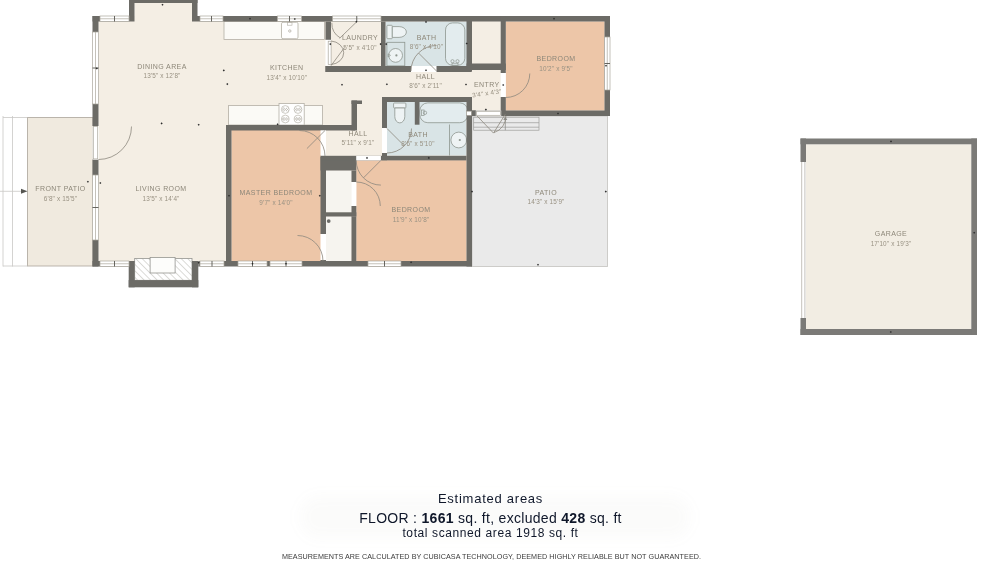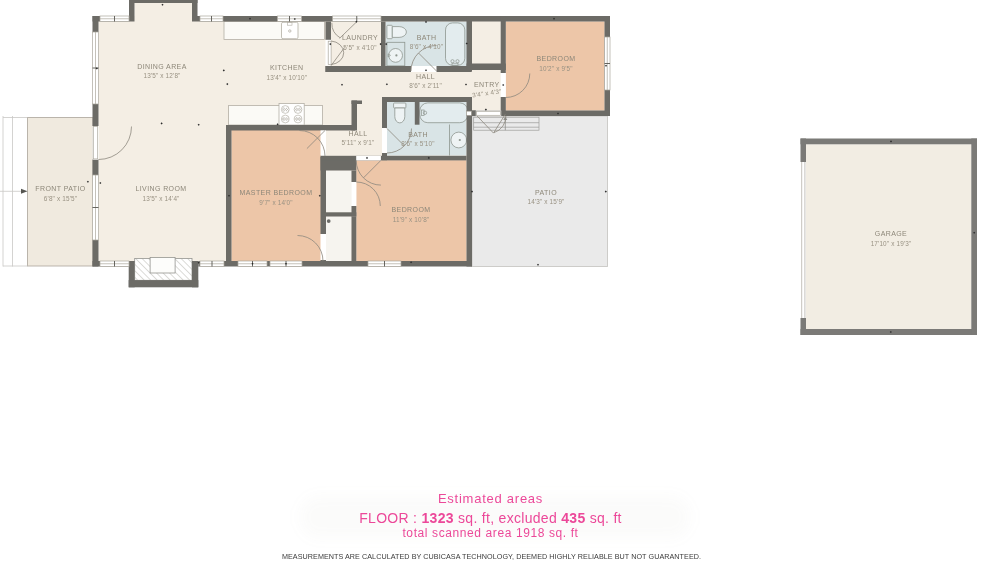--- a/index.html
+++ b/index.html
@@ -1,19 +1,19 @@
 <!DOCTYPE html>
 <html><head>
 <meta charset="utf-8">
 <style>
 html,body{margin:0;padding:0;background:#ffffff;width:981px;height:561px;overflow:hidden;}
 #plan{position:absolute;left:0;top:0;}
 .rn{font-family:"Liberation Sans",sans-serif;fill:#8d8779;letter-spacing:0.4px;font-size:7px;}
 .rd{font-family:"Liberation Sans",sans-serif;fill:#999283;letter-spacing:0.15px;font-size:6.4px;}
-.tl{position:absolute;left:0;width:981px;text-align:center;font-family:"Liberation Sans",sans-serif;color:#ec4899;}
+.tl{position:absolute;left:0;width:981px;text-align:center;font-family:"Liberation Sans",sans-serif;color:#0f172a;}
 #tl1{top:492px;font-size:13px;line-height:13px;letter-spacing:0.75px;}
 #tl2{top:510.5px;font-size:14px;line-height:14px;letter-spacing:0.3px;}
 #tl3{top:526px;font-size:12px;line-height:14px;letter-spacing:0.6px;}
 #disc{position:absolute;left:0;top:551.5px;width:983px;text-align:center;font-family:"Liberation Sans",sans-serif;font-size:7.2px;color:#3a3a3a;letter-spacing:0.06px;}
 #smudge{position:absolute;left:300px;top:496px;width:390px;height:42px;background:rgba(130,128,122,0.035);filter:blur(7px);border-radius:20px;}
 </style>
 </head>
 <body>
 <svg id="plan" width="981" height="561" viewBox="0 0 981 561">
 
@@ -348,17 +348,17 @@
     <text class="rd" text-anchor="middle" x="546" y="204">14'3" x 15'9"</text>
 
 <text class="rn" text-anchor="middle" x="891" y="236">GARAGE</text>
     <text class="rd" text-anchor="middle" x="891" y="245.5">17'10" x 19'3"</text>
 </svg>
 
 <div id="smudge"></div>
 
 <div class="tl" id="tl1">Estimated areas</div>
 
-<div class="tl" id="tl2">FLOOR : <b>1323</b> sq. ft, excluded <b>435</b> sq. ft</div>
+<div class="tl" id="tl2">FLOOR : <b>1661</b> sq. ft, excluded <b>428</b> sq. ft</div>
 
 <div class="tl" id="tl3">total scanned area 1918 sq. ft</div>
 
 <div id="disc">MEASUREMENTS ARE CALCULATED BY CUBICASA TECHNOLOGY, DEEMED HIGHLY RELIABLE BUT NOT GUARANTEED.</div>
 
 </body></html>

